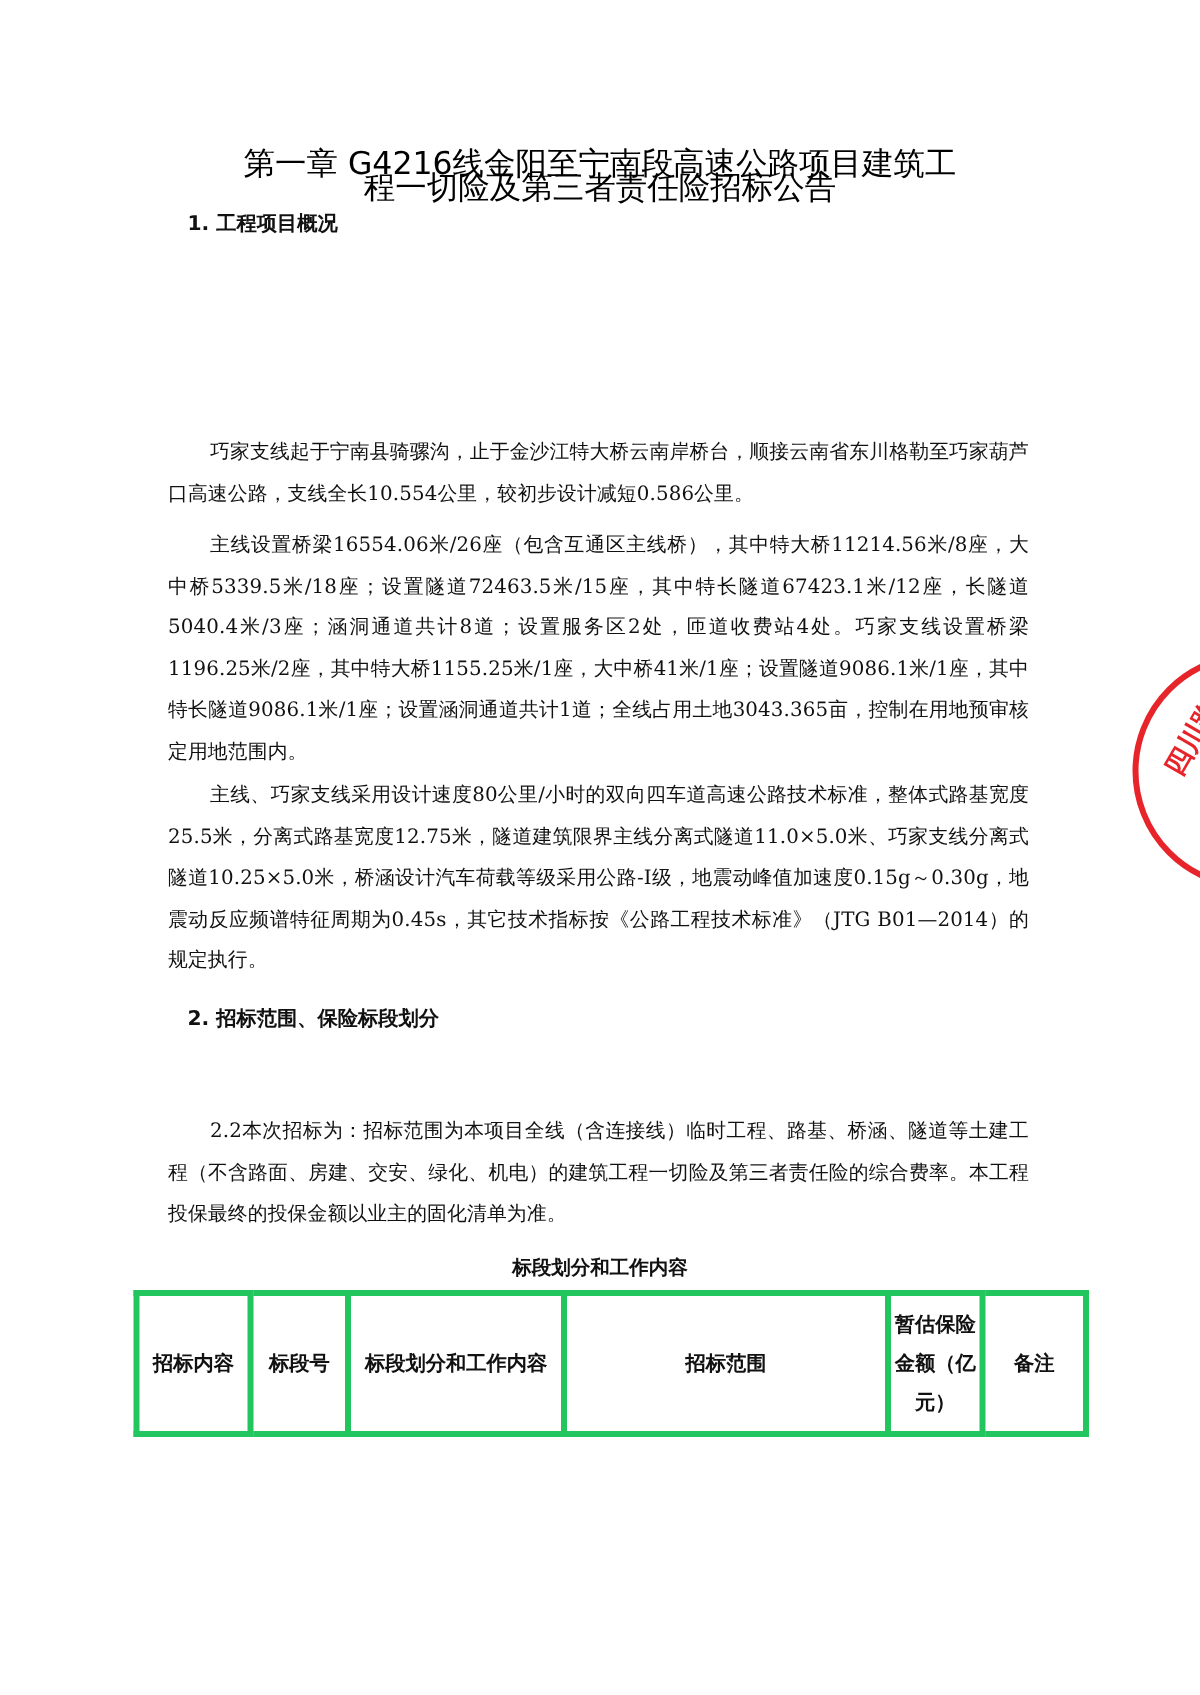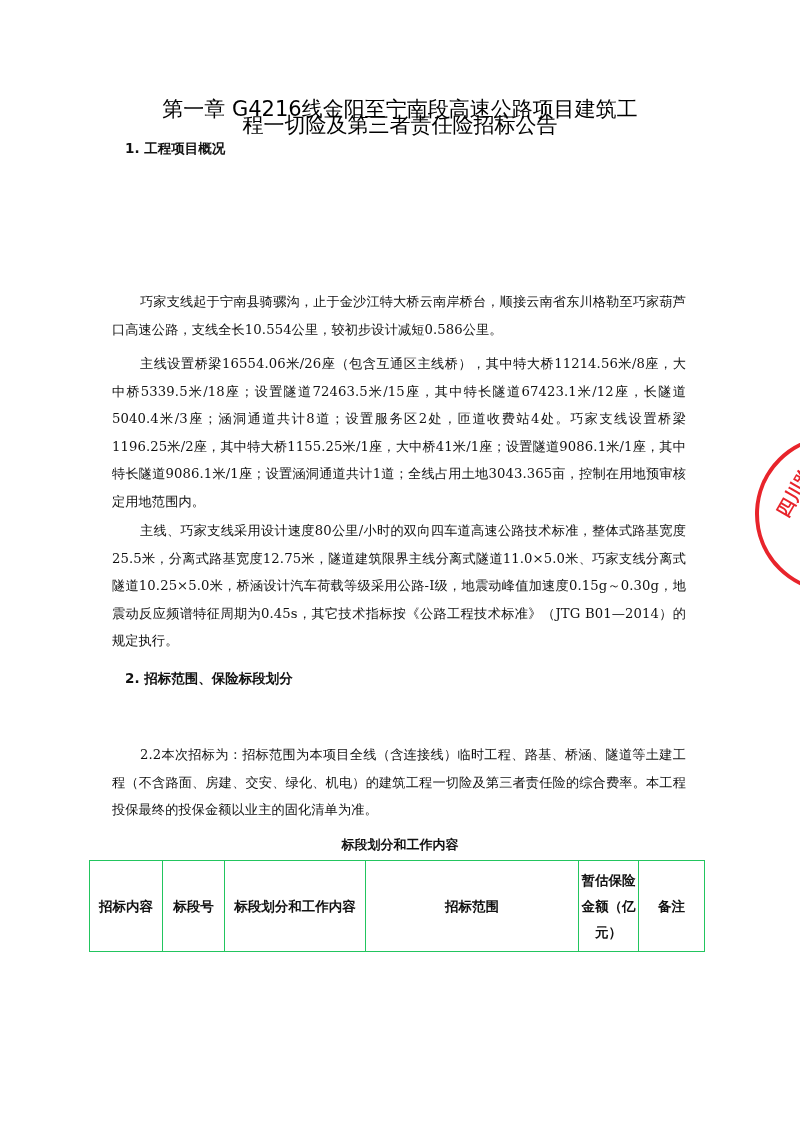--- a/index.html
+++ b/index.html
@@ -5,21 +5,21 @@
   html, body { margin:0; padding:0; background:#ffffff; }
   body { width:800px; height:1130px; position:relative; overflow:hidden; font-family:"DejaVu Serif", "Liberation Serif", serif; color:#111; }
   .page { position:absolute; left:0; top:0; width:800px; height:1130px; }
   .title { position:absolute; left:0; width:800px; text-align:center; font-size:21px; line-height:30px; font-family:"DejaVu Sans", sans-serif; font-weight:normal; color:#000; }
   .title.l1 { top:94px; }
   .title.l2 { top:110px; }
   .h { position:absolute; left:113px; font-size:13.5px; font-weight:bold; font-family:"DejaVu Sans", sans-serif;margin-left:12px; }
   .para { position:absolute; left:112px; width:574px; font-size:13.2px; line-height:27.5px; text-indent:28px; letter-spacing:0.1px; text-align:justify; }
   .tcap { position:absolute; left:0; width:800px; text-align:center; top:836px; font-size:13px; font-weight:bold; font-family:Liberation Serif, serif; }
   table.t { position:absolute; left:89px; top:860px; border-collapse:collapse; font-size:13.5px; font-family:"DejaVu Sans", sans-serif; font-weight:bold; }
-  table.t th { border:1px solid #22c55e; text-align:center; vertical-align:middle; height:90px; padding:0; font-weight:bold; line-height:26px; }
+  table.t th { border:4px solid #22c55e; text-align:center; vertical-align:middle; height:90px; padding:0; font-weight:bold; line-height:26px; }
   .seal { position:absolute; left:755px; top:435px; width:150px; height:150px; border:4px solid #e8242b; border-radius:50%; }
   .seal-text { position:absolute; left:768px; top:480px; color:#e8242b; font-size:18px; font-weight:bold; transform:rotate(-60deg); font-family:"DejaVu Sans", sans-serif; white-space:nowrap; }
 </style>
 </head>
 <body>
 
 <div class="page">
   <div class="title l1">第一章 G4216线金阳至宁南段高速公路项目建筑工</div>
   <div class="title l2">程一切险及第三者责任险招标公告</div>
 

